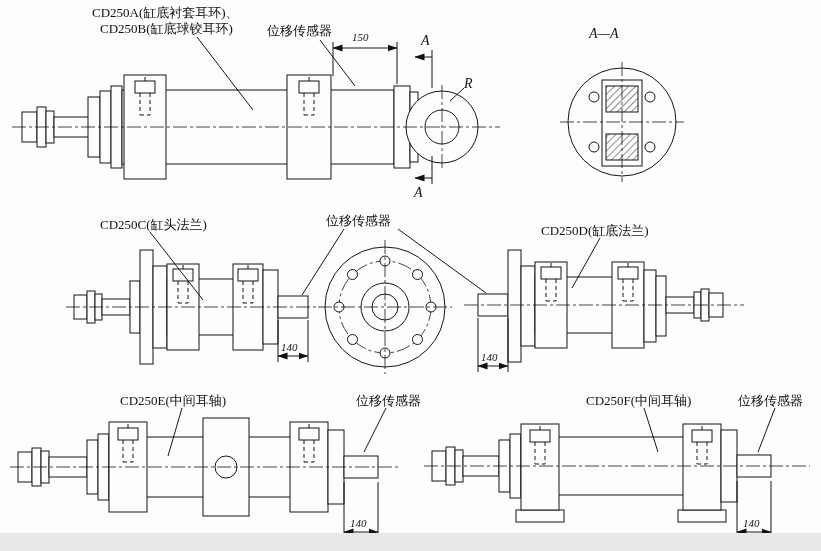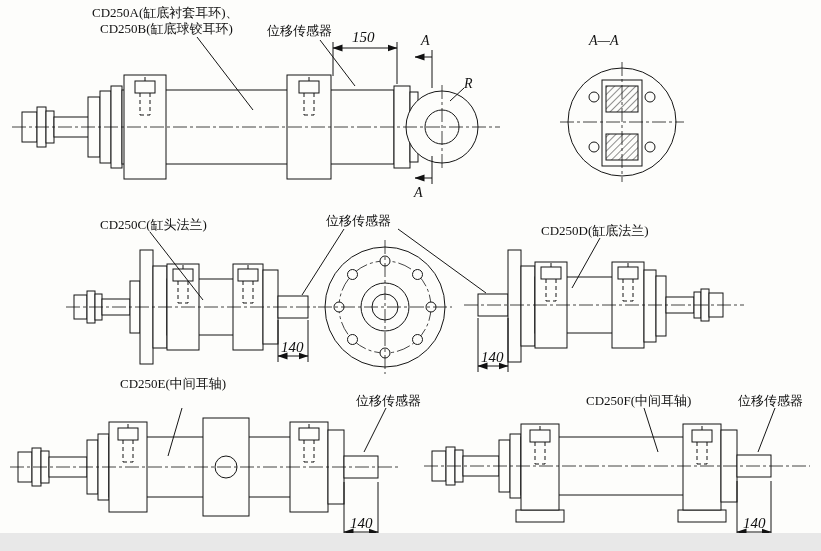--- a/index.html
+++ b/index.html
@@ -3,21 +3,21 @@
 <meta charset="utf-8">
 <style>
   html,body{margin:0;padding:0;background:#e8e8e8;}
   .stage{
     position:relative;width:821px;height:533px;background:#fdfdfb;
     font-family:Liberation Serif, serif;color:#111;
     overflow:hidden;margin:0 auto;
   }
   svg{position:absolute;left:0;top:0;}
   .lbl{position:absolute;font-size:13px;line-height:15px;white-space:nowrap;color:#111;}
-  .dim{font-style:italic;font-size:15px;}
+  .dim{font-style:italic;font-size:11px;}
   .marker{font-style:italic;font-size:14px;}
   .ln{stroke:#151515;stroke-width:1;fill:none;}
   .fw{stroke:#151515;stroke-width:1;fill:#fdfdfb;}
   .cl{stroke:#151515;stroke-width:0.8;fill:none;stroke-dasharray:14 3 3 3;}
 </style>
 </head>
 <body>
 
 <div class="stage">
 
@@ -209,28 +209,28 @@
   </g>
 </svg>
 
 <div class="lbl" style="left:92px;top:5px">CD250A(缸底衬套耳环)、</div>
 <div class="lbl" style="left:100px;top:21px">CD250B(缸底球铰耳环)</div>
 <div class="lbl" style="left:267px;top:23px">位移传感器</div>
 <div class="lbl dim" style="left:352px;top:30px">150</div>
 <div class="lbl marker" style="left:421px;top:33px">A</div>
 <div class="lbl marker" style="left:414px;top:185px">A</div>
 <div class="lbl marker" style="left:464px;top:76px">R</div>
-<div class="lbl marker" style="left:589px;top:33px">A—A</div>
+<div class="lbl marker" style="left:589px;top:26px">A—A</div>
 
 <div class="lbl" style="left:100px;top:217px">CD250C(缸头法兰)</div>
 <div class="lbl" style="left:326px;top:213px">位移传感器</div>
 <div class="lbl" style="left:541px;top:223px">CD250D(缸底法兰)</div>
 <div class="lbl dim" style="left:281px;top:340px">140</div>
 <div class="lbl dim" style="left:481px;top:350px">140</div>
 
-<div class="lbl" style="left:120px;top:376px">CD250E(中间耳轴)</div>
+<div class="lbl" style="left:120px;top:393px">CD250E(中间耳轴)</div>
 <div class="lbl" style="left:356px;top:393px">位移传感器</div>
 <div class="lbl" style="left:586px;top:393px">CD250F(中间耳轴)</div>
 <div class="lbl" style="left:738px;top:393px">位移传感器</div>
 <div class="lbl dim" style="left:350px;top:516px">140</div>
 <div class="lbl dim" style="left:743px;top:516px">140</div>
 
 </div>
 
 </body></html>

